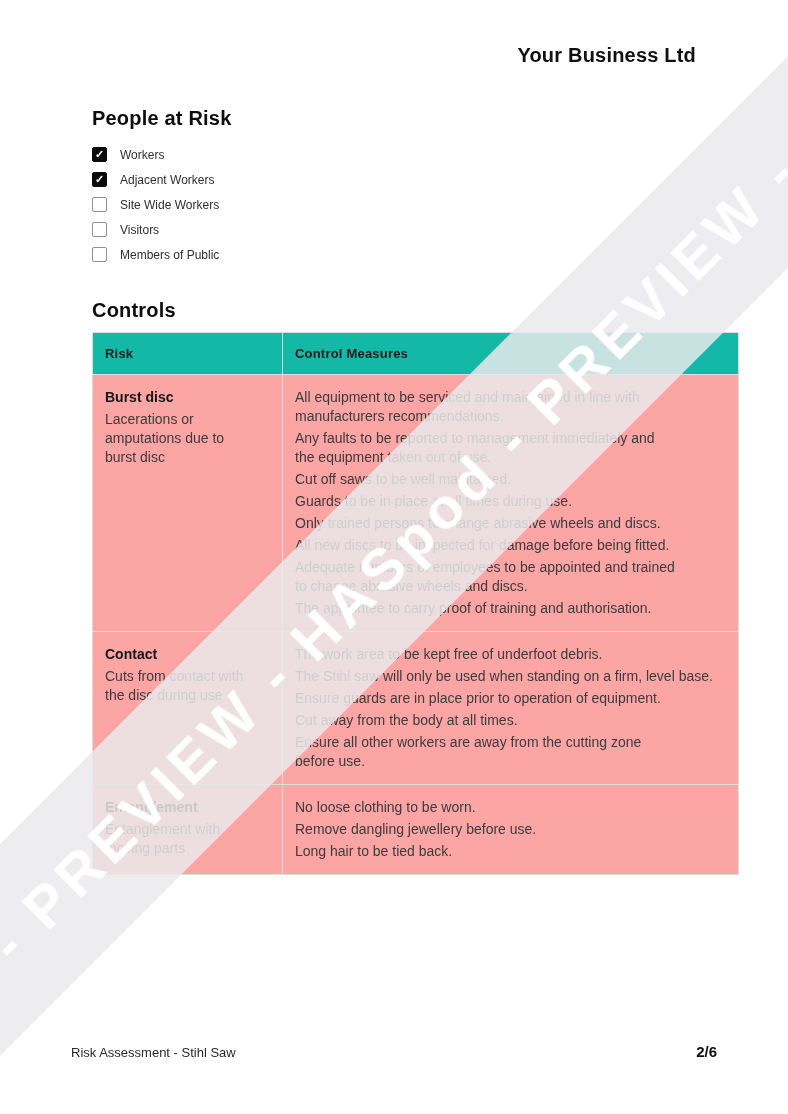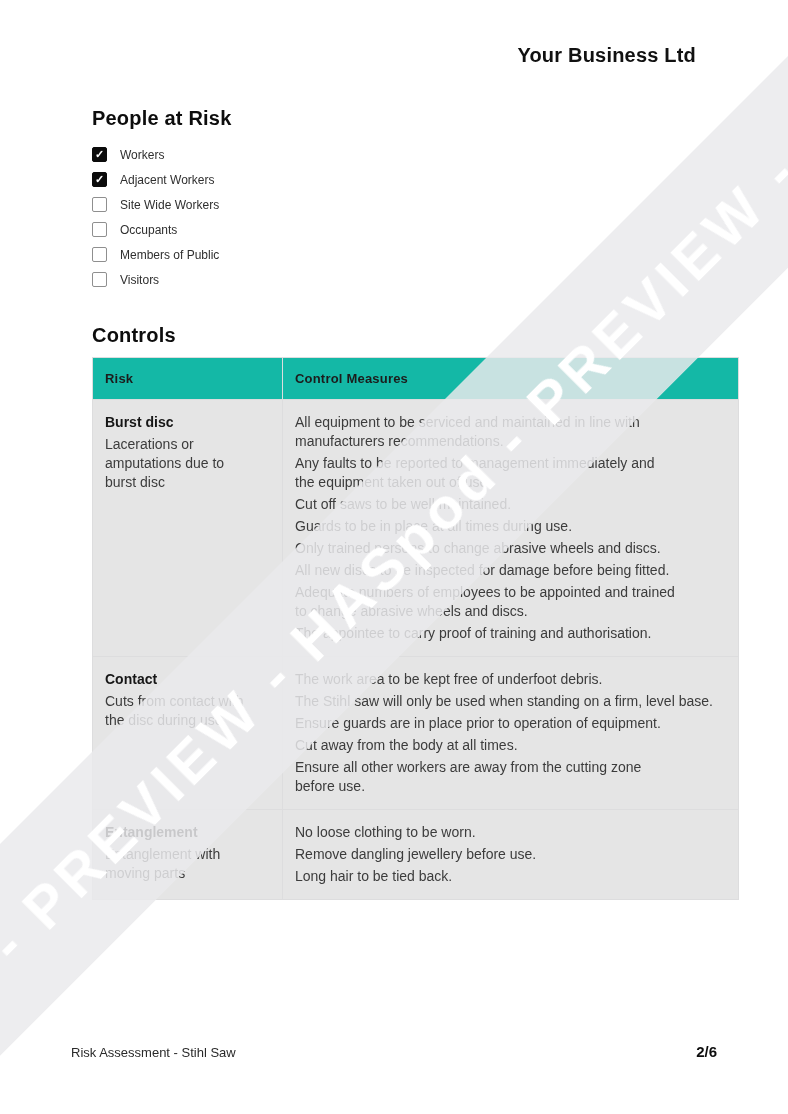--- a/index.html
+++ b/index.html
@@ -37,21 +37,21 @@
   }
   table.controls col.c1 { width:190px; }
   table.controls col.c2 { width:456px; }
   table.controls th, table.controls td {
     border:1px solid #ddddde; vertical-align:top; text-align:left;
   }
   table.controls th {
     background:#14b8a6; padding:13px 12px; font-size:13px; font-weight:bold;
     color:#1c1c1c; letter-spacing:.2px;
   }
-  table.controls td { padding:13px 8px 13px 12px; background:#e5e5e5; }
+  table.controls td { padding:13px 8px 13px 12px; background:#fca5a5; }
   .risk-title { font-size:14px; font-weight:bold; color:#161616; line-height:19px; margin-bottom:3px; }
   .risk-desc  { font-size:14px; color:#3c3c3c; line-height:19px; white-space:pre-wrap; }
   .measure    { font-size:14px; color:#3c3c3c; line-height:19px; margin-bottom:3px; white-space:pre-wrap; }
   .measure:last-child { margin-bottom:0; }
 
   .doc-footer {
     position:absolute; left:71px; right:71px; top:1043px;
     display:flex; justify-content:space-between; align-items:baseline;
   }
   .footer-left { font-size:13px; color:#2a2a2a; }
@@ -88,29 +88,25 @@
       <div class="chk-row">
         <span class="chk checked">✓</span>
         <span class="chk-label">Adjacent Workers</span>
       </div>
       <div class="chk-row">
         <span class="chk"></span>
         <span class="chk-label">Site Wide Workers</span>
       </div>
       <div class="chk-row">
         <span class="chk"></span>
-        <span class="chk-label">Occupants</span>
+        <span class="chk-label">Visitors</span>
       </div>
       <div class="chk-row">
         <span class="chk"></span>
         <span class="chk-label">Members of Public</span>
-      </div>
-      <div class="chk-row">
-        <span class="chk"></span>
-        <span class="chk-label">Visitors</span>
       </div>
     </div>
 
   <h1 class="section-title" id="controls-title">Controls</h1>
 
   <table class="controls">
     <colgroup>
         <col class="c1">
         <col class="c2">
       </colgroup>

